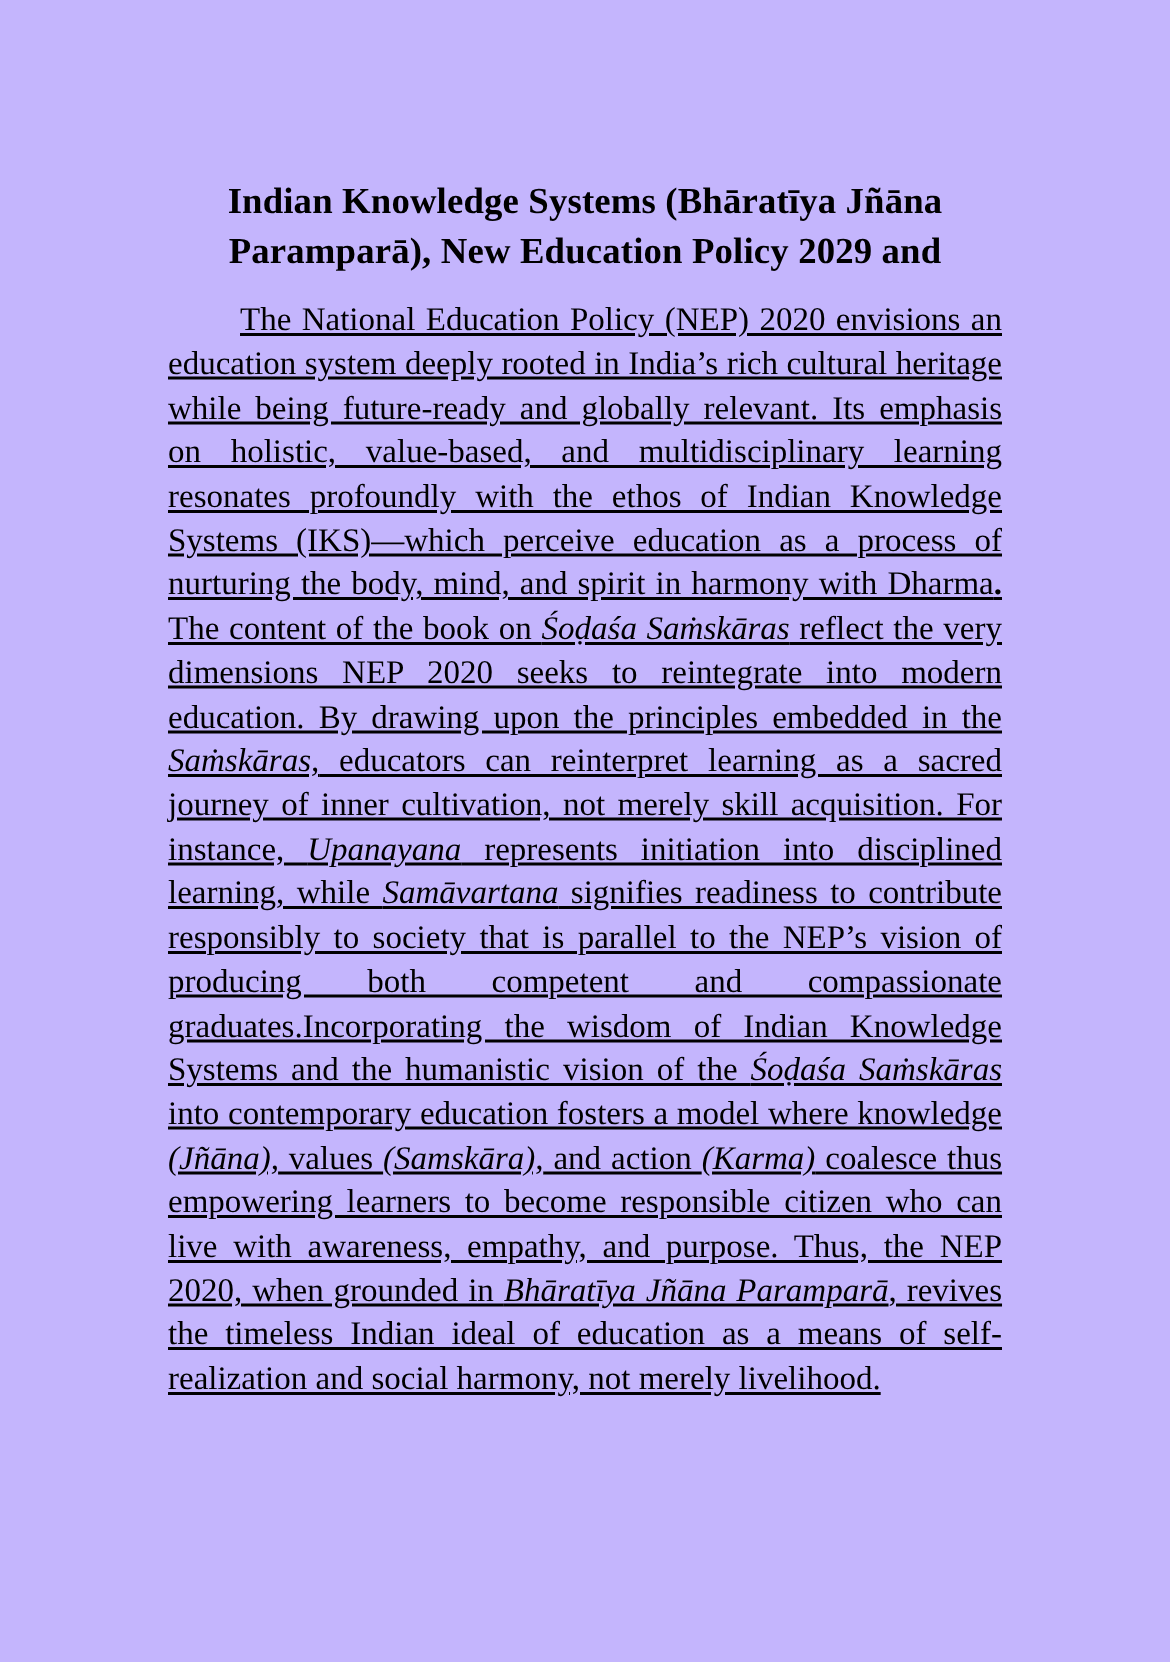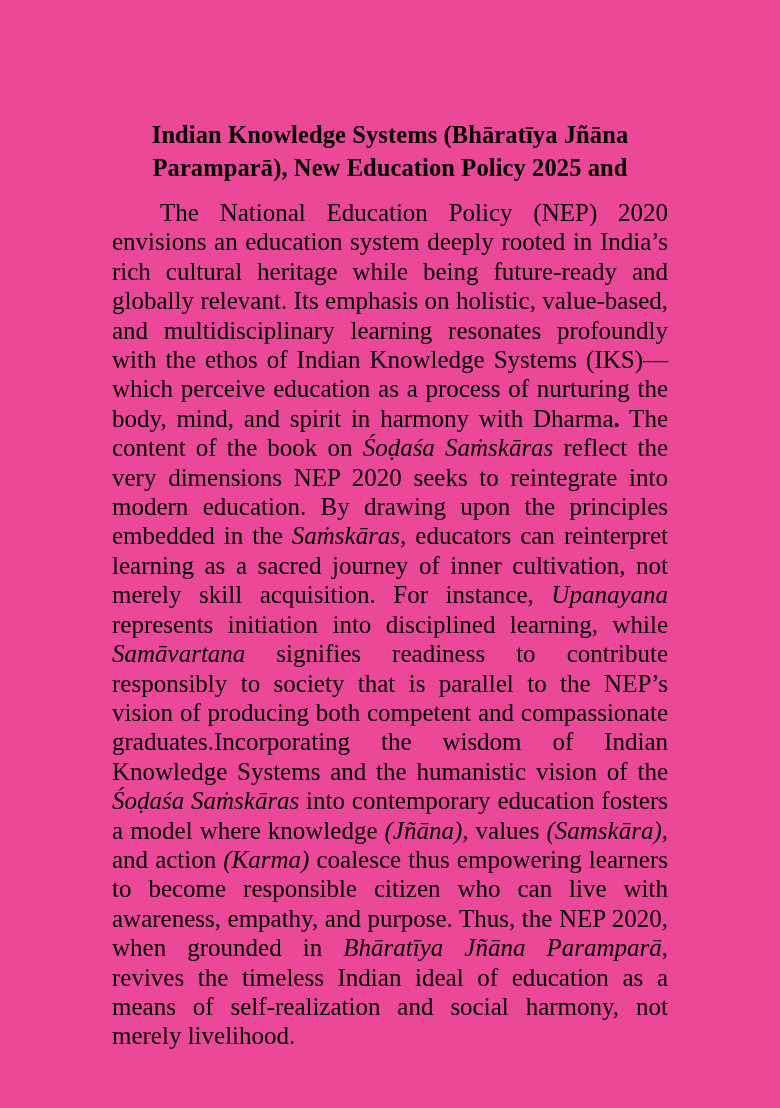--- a/index.html
+++ b/index.html
@@ -12,21 +12,21 @@
     height: 1108px;
     font-family: "Liberation Serif", "DejaVu Serif", serif;
     color: #000000;
     -webkit-font-smoothing: antialiased;
   }
 
   #page {
     position: relative;
     width: 780px;
     height: 1108px;
-    background: #ec4899;
+    background: #c4b5fd;
     box-sizing: border-box;
   }
 
   #content {
     position: absolute;
     left: 112px;
     top: 118px;
     width: 556px;
   }
 
@@ -38,46 +38,47 @@
     text-align: center;
     margin: 0 0 14px 0;
     letter-spacing: 0.1px;
   }
   #title .tline {
     display: block;
   }
 
   
   #body-paragraph {
-    font-size: 25px;
+    font-size: 22px;
     line-height: 29.4px;
     text-align: justify;
     text-justify: inter-word;
     margin: 0;
     text-indent: 48px;
     hyphens: none;
     word-spacing: 0px;
+    text-decoration: underline;
   }
   #body-paragraph i,
   #body-paragraph .it {
     font-style: italic;
   }
   #body-paragraph .bold-period {
     font-weight: bold;
   }
 </style>
 </head>
 <body>
 
 <div id="page">
 
   <div id="content">
 
     <h1 id="title">
       <span class="tline">Indian Knowledge Systems (Bhāratīya Jñāna</span>
-      <span class="tline">Paramparā), New Education Policy 2025 and</span>
+      <span class="tline">Paramparā), New Education Policy 2029 and</span>
     </h1>
 
     <p id="body-paragraph"><span>The National Education Policy (NEP) 2020 envisions an education system deeply rooted in India’s rich cultural heritage while being future-ready and globally relevant. Its emphasis on holistic, value-based, and multidisciplinary learning resonates profoundly with the ethos of Indian Knowledge Systems (IKS)—which perceive education as a process of nurturing the body, mind, and spirit in harmony with Dharma</span><span class="bold-period">.</span><span> The content of the book on </span><span class="it">Śoḍaśa Saṁskāras</span><span> reflect the very dimensions NEP 2020 seeks to reintegrate into modern education. By drawing upon the principles embedded in the </span><span class="it">Saṁskāras,</span><span> educators can reinterpret learning as a sacred journey of inner cultivation, not merely skill acquisition. For instance, </span><span class="it">Upanayana</span><span> represents initiation into disciplined learning, while </span><span class="it">Samāvartana</span><span> signifies readiness to contribute responsibly to society that is parallel to the NEP’s vision of producing both competent and compassionate graduates.Incorporating the wisdom of Indian Knowledge Systems and the humanistic vision of the </span><span class="it">Śoḍaśa Saṁskāras</span><span> into contemporary education fosters a model where knowledge </span><span class="it">(Jñāna),</span><span> values </span><span class="it">(Samskāra),</span><span> and action </span><span class="it">(Karma)</span><span> coalesce thus empowering learners to become responsible citizen who can live with awareness, empathy, and purpose. Thus, the NEP 2020, when grounded in </span><span class="it">Bhāratīya Jñāna Paramparā</span><span>, revives the timeless Indian ideal of education as a means of self-realization and social harmony, not merely livelihood.</span></p>
 
   </div>
 
 </div>
 
 </body></html>

